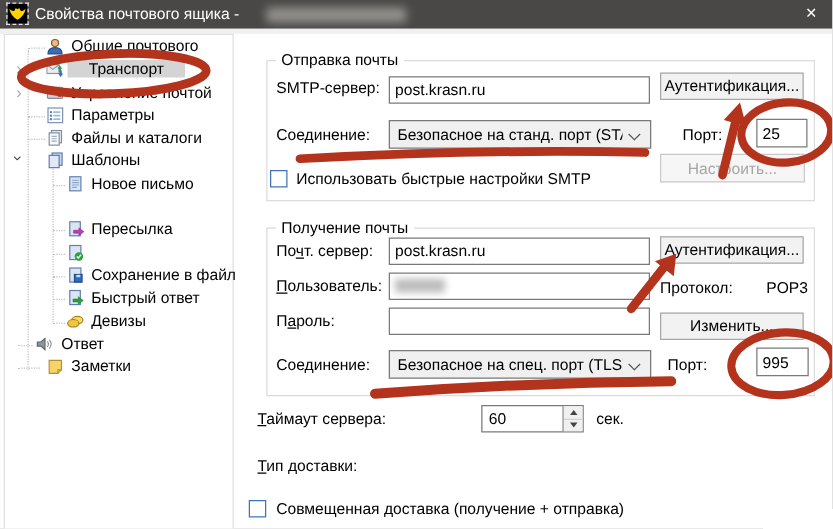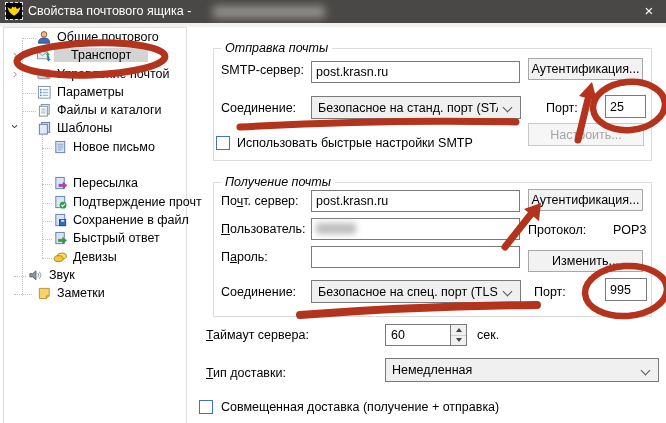--- a/index.html
+++ b/index.html
@@ -19,21 +19,21 @@
   .trow .tlabel{position:absolute;top:1px;white-space:nowrap;}
   .trow .sel{background:#d4d4d4;padding:0 17px;margin-left:-3px;}
   .chevc{position:absolute;left:9px;top:0px;color:#a6a6a6;font-size:13px;}
   .cheve{position:absolute;left:9px;top:-1px;color:#3c3c3c;font-size:13px;display:inline-block;transform:rotate(90deg);}
   .ticon{position:absolute;top:1px;}
   .vguide{position:absolute;border-left:1px dotted #c3c3c3;width:0;}
   .stub{position:absolute;top:9px;border-top:1px dotted #c3c3c3;}
   
   .lbl{position:absolute;white-space:nowrap;}
   .groupbox{position:absolute;border:1px solid #dcdcdc;background:#fff;}
-  .grouplabel{position:absolute;top:-8px;left:7px;background:#fff;padding:0 4px;white-space:nowrap;font-style:italic;}
+  .grouplabel{position:absolute;top:-8px;left:7px;background:#fff;padding:0 4px;white-space:nowrap;}
   .tinput{position:absolute;border:1px solid #7a7a7a;background:#fff;font-family:inherit;font-size:12.5px;padding:2px 4px;outline:none;}
   .btn{position:absolute;border:1px solid #a8a8a8;background:#f2f2f2;display:flex;align-items:center;justify-content:center;font-size:12.5px;}
   .btn.disabled{color:#a5a5a5;border-color:#c9c9c9;background:#f6f6f6;}
   .combo{position:absolute;border:1px solid #7a7a7a;background:#f0f0f0;display:flex;align-items:center;padding:0 22px 0 6px;overflow:hidden;}
   .combo .ctext{white-space:nowrap;overflow:hidden;}
   .chev{position:absolute;right:9px;top:7px;width:7px;height:7px;border-right:1.6px solid #555;border-bottom:1.6px solid #555;transform:rotate(45deg);}
   .cbox{position:absolute;width:14px;height:14px;border:1px solid #3f74bc;background:#fff;}
   .spin{position:absolute;border:1px solid #7a7a7a;background:#fff;}
   .spin .sval{position:absolute;left:5px;top:3px;}
   .spin .btns{position:absolute;right:0;top:0;bottom:0;width:16px;border-left:1px solid #7a7a7a;display:flex;flex-direction:column;}
@@ -147,21 +147,20 @@
       <span class="tlabel" style="left:69px">Пересылка</span>
     </div>
 
     <div class="trow" style="top:166px">
       <span class="stub" style="left:38px;width:10px"></span>
       <svg class="ticon" style="left:49px" width="15" height="15" viewBox="0 0 16 16">
           <rect x="3" y="1.5" width="9.5" height="12" fill="#dbe4f3" stroke="#5e7db2"></rect>
           <circle cx="10.8" cy="10.8" r="3.6" fill="#2aa13c"></circle>
           <path d="M9 10.8 l1.3 1.4 2.3 -2.8" stroke="#fff" stroke-width="1.2" fill="none"></path>
         </svg>
-      <span class="tlabel" style="left:69px">Подтверждение прочт</span>
     </div>
 
     <div class="trow" style="top:184px">
       <span class="stub" style="left:38px;width:10px"></span>
       <svg class="ticon" style="left:49px" width="15" height="15" viewBox="0 0 16 16">
           <rect x="3" y="1.5" width="9.5" height="12" fill="#dbe4f3" stroke="#5e7db2"></rect>
           <rect x="7" y="7" width="6.5" height="6.5" fill="#2f6bc4" stroke="#1d4a8f"></rect>
           <rect x="8.6" y="7.3" width="3.4" height="2" fill="#cfe0f5"></rect>
         </svg>
       <span class="tlabel" style="left:69px">Сохранение в файл</span>
@@ -184,21 +183,21 @@
         </svg>
       <span class="tlabel" style="left:69px">Девизы</span>
     </div>
 
     <div class="trow" style="top:239px">
       <span class="stub" style="left:10px;width:12px"></span>
       <svg class="ticon" style="left:24px" width="15" height="15" viewBox="0 0 16 16">
           <path d="M2 6 h3 l3.5 -3 v9.5 L5 9.5 H2 Z" fill="#8f969e" stroke="#5f666e"></path>
           <path d="M10.5 5.5 q2 2.3 0 4.6 M12.2 4 q3.2 3.8 0 7.6" stroke="#8f969e" fill="none"></path>
         </svg>
-      <span class="tlabel" style="left:45px">Звук</span>
+      <span class="tlabel" style="left:45px">Ответ</span>
     </div>
 
     <div class="trow" style="top:257px">
       <span class="stub" style="left:10px;width:18px"></span>
       <svg class="ticon" style="left:33px" width="15" height="15" viewBox="0 0 16 16">
           <path d="M2.5 2.5 h10.5 v8 l-3 3 H2.5 z" fill="#f7d36a" stroke="#b09136"></path>
           <path d="M13 10.5 h-3 v3" fill="#e7bd45" stroke="#b09136"></path>
         </svg>
       <span class="tlabel" style="left:53px">Заметки</span>
     </div>
@@ -256,24 +255,20 @@
           <div class="triu"></div>
         </div>
       <div class="sb">
           <div class="trid"></div>
         </div>
     </div>
   </div>
   <span class="lbl" style="left:477px;top:328px">сек.</span>
 
   <span class="lbl" style="left:206px;top:366px"><span></span><u>Т</u><span>ип доставки:</span></span>
-  <div class="combo" style="left:385px;top:358px;width:274px;height:24px">
-    <span class="ctext">Немедленная</span>
-    <span class="chev" style="top:8px"></span>
-  </div>
 
   <div class="cbox" style="left:199px;top:400px"></div>
   <span class="lbl" style="left:221px;top:400px">Совмещенная доставка (получение + отправка)</span>
 
   <svg class="overlay" width="666" height="423" viewBox="0 0 666 423">
     <ellipse cx="91" cy="59" rx="74" ry="16" fill="none" stroke-width="7" transform="rotate(-2 91 59)" stroke-linecap="round" stroke="#b3331d"></ellipse>
     <path d="M240 127 Q 390 119 516 122" fill="none" stroke-width="7" stroke-linecap="round" stroke="#b3331d"></path>
     <path d="M578 140 L588 99" fill="none" stroke-width="7" stroke-linecap="round" stroke="#b3331d"></path>
     <polygon points="592,82 597,101 579,96" fill="#b3331d"></polygon>
     <ellipse cx="629" cy="106" rx="36" ry="24" fill="none" stroke-width="6.5" transform="rotate(-5 629 106)" stroke="#b3331d"></ellipse>

